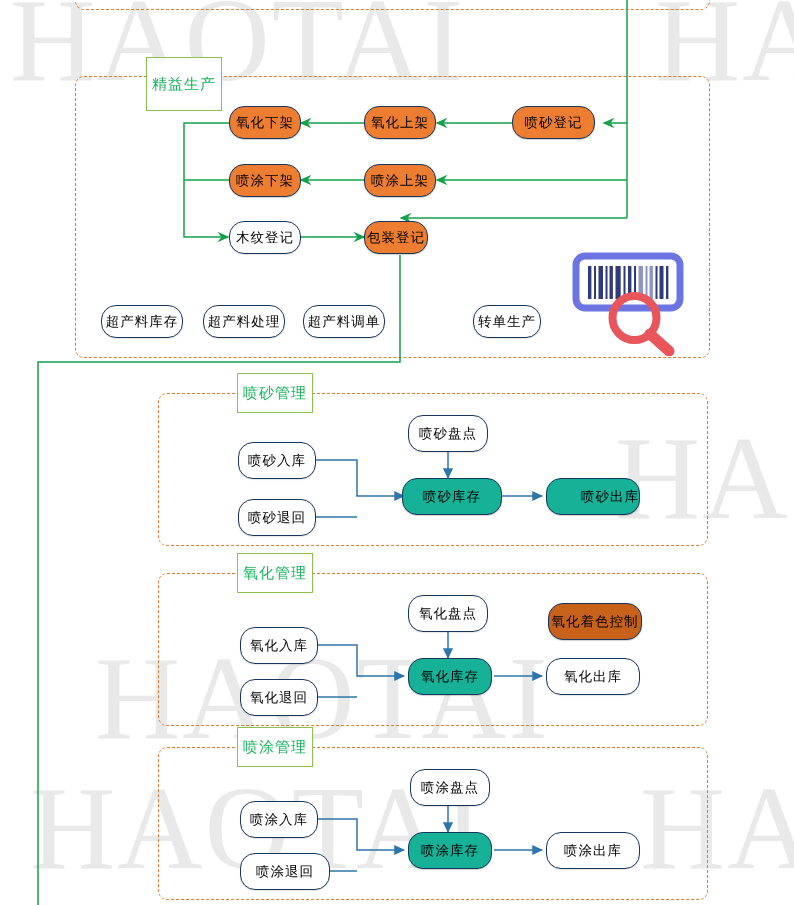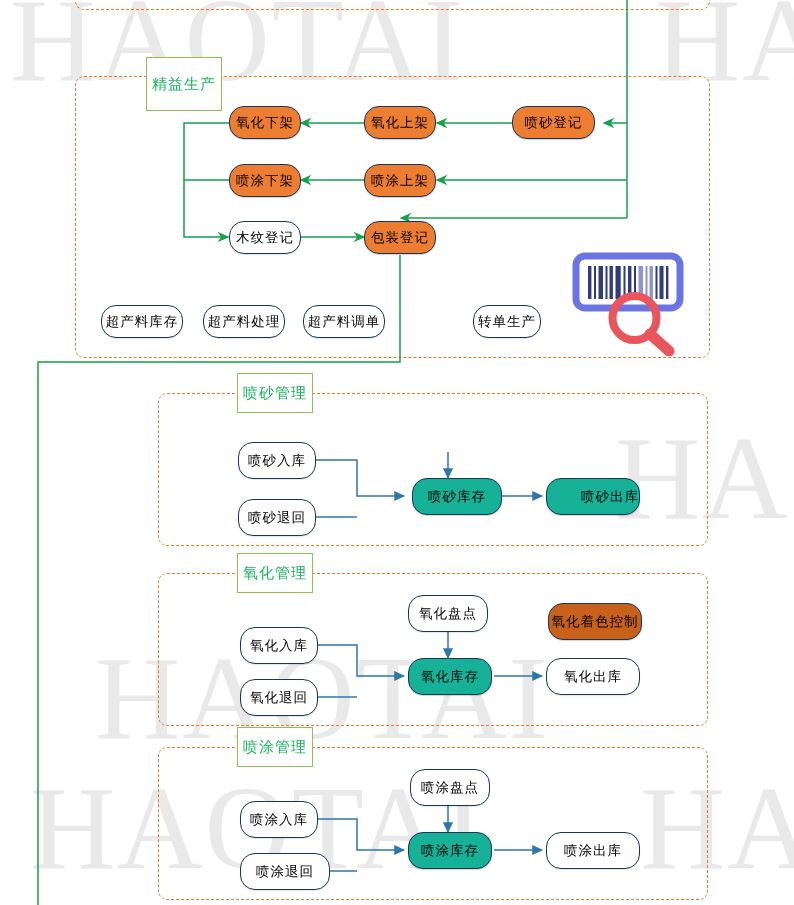--- a/index.html
+++ b/index.html
@@ -176,21 +176,21 @@
   <div class="node orange" style="left:229px;top:164px;width:72px;height:33px;">
     <span>喷涂下架</span>
   </div>
   <div class="node orange" style="left:364px;top:164px;width:72px;height:33px;">
     <span>喷涂上架</span>
   </div>
 
   <div class="node plain" style="left:229px;top:221px;width:72px;height:33px;">
     <span>木纹登记</span>
   </div>
-  <div class="node orange" style="left:364px;top:221px;width:72px;height:33px;">
+  <div class="node orange" style="left:364px;top:221px;width:64px;height:33px;">
     <span>包装登记</span>
   </div>
 
   <div class="node plain" style="left:101px;top:305px;width:82px;height:33px;">
     <span>超产料库存</span>
   </div>
   <div class="node plain" style="left:203px;top:305px;width:82px;height:33px;">
     <span>超产料处理</span>
   </div>
   <div class="node plain" style="left:303px;top:305px;width:82px;height:33px;">
@@ -216,27 +216,30 @@
       <rect x="73.5" y="14" width="2" height="33" fill="#8d95c9"></rect>
       <rect x="77.5" y="14" width="3.4" height="33" fill="#8d95c9"></rect>
       <rect x="83.5" y="14" width="2" height="33"></rect>
       <rect x="87.5" y="14" width="4" height="33"></rect>
       <rect x="94" y="14" width="2.4" height="33"></rect>
     </g>
     <circle cx="62.5" cy="66" r="22" fill="none" stroke="#e8555a" stroke-width="8"></circle>
     <path d="M78,82 L97,99" stroke="#e8555a" stroke-width="11" stroke-linecap="round"></path>
   </svg>
 
+  <div class="node plain" style="left:408px;top:415px;width:80px;height:37px;">
+    <span>喷砂盘点</span>
+  </div>
   <div class="node plain" style="left:238px;top:442px;width:78px;height:37px;">
     <span>喷砂入库</span>
   </div>
   <div class="node plain" style="left:238px;top:499px;width:78px;height:37px;">
     <span>喷砂退回</span>
   </div>
-  <div class="node teal" style="left:412px;top:478px;width:90px;height:37px;">
+  <div class="node teal" style="left:402px;top:478px;width:100px;height:37px;">
     <span>喷砂库存</span>
   </div>
   <div class="node teal" style="left:546px;top:478px;width:94px;height:37px;justify-content:flex-end;">
     <span>喷砂出库</span>
   </div>
 
   <div class="node plain" style="left:408px;top:595px;width:80px;height:37px;">
     <span>氧化盘点</span>
   </div>
   <div class="node plain" style="left:240px;top:627px;width:78px;height:37px;">

